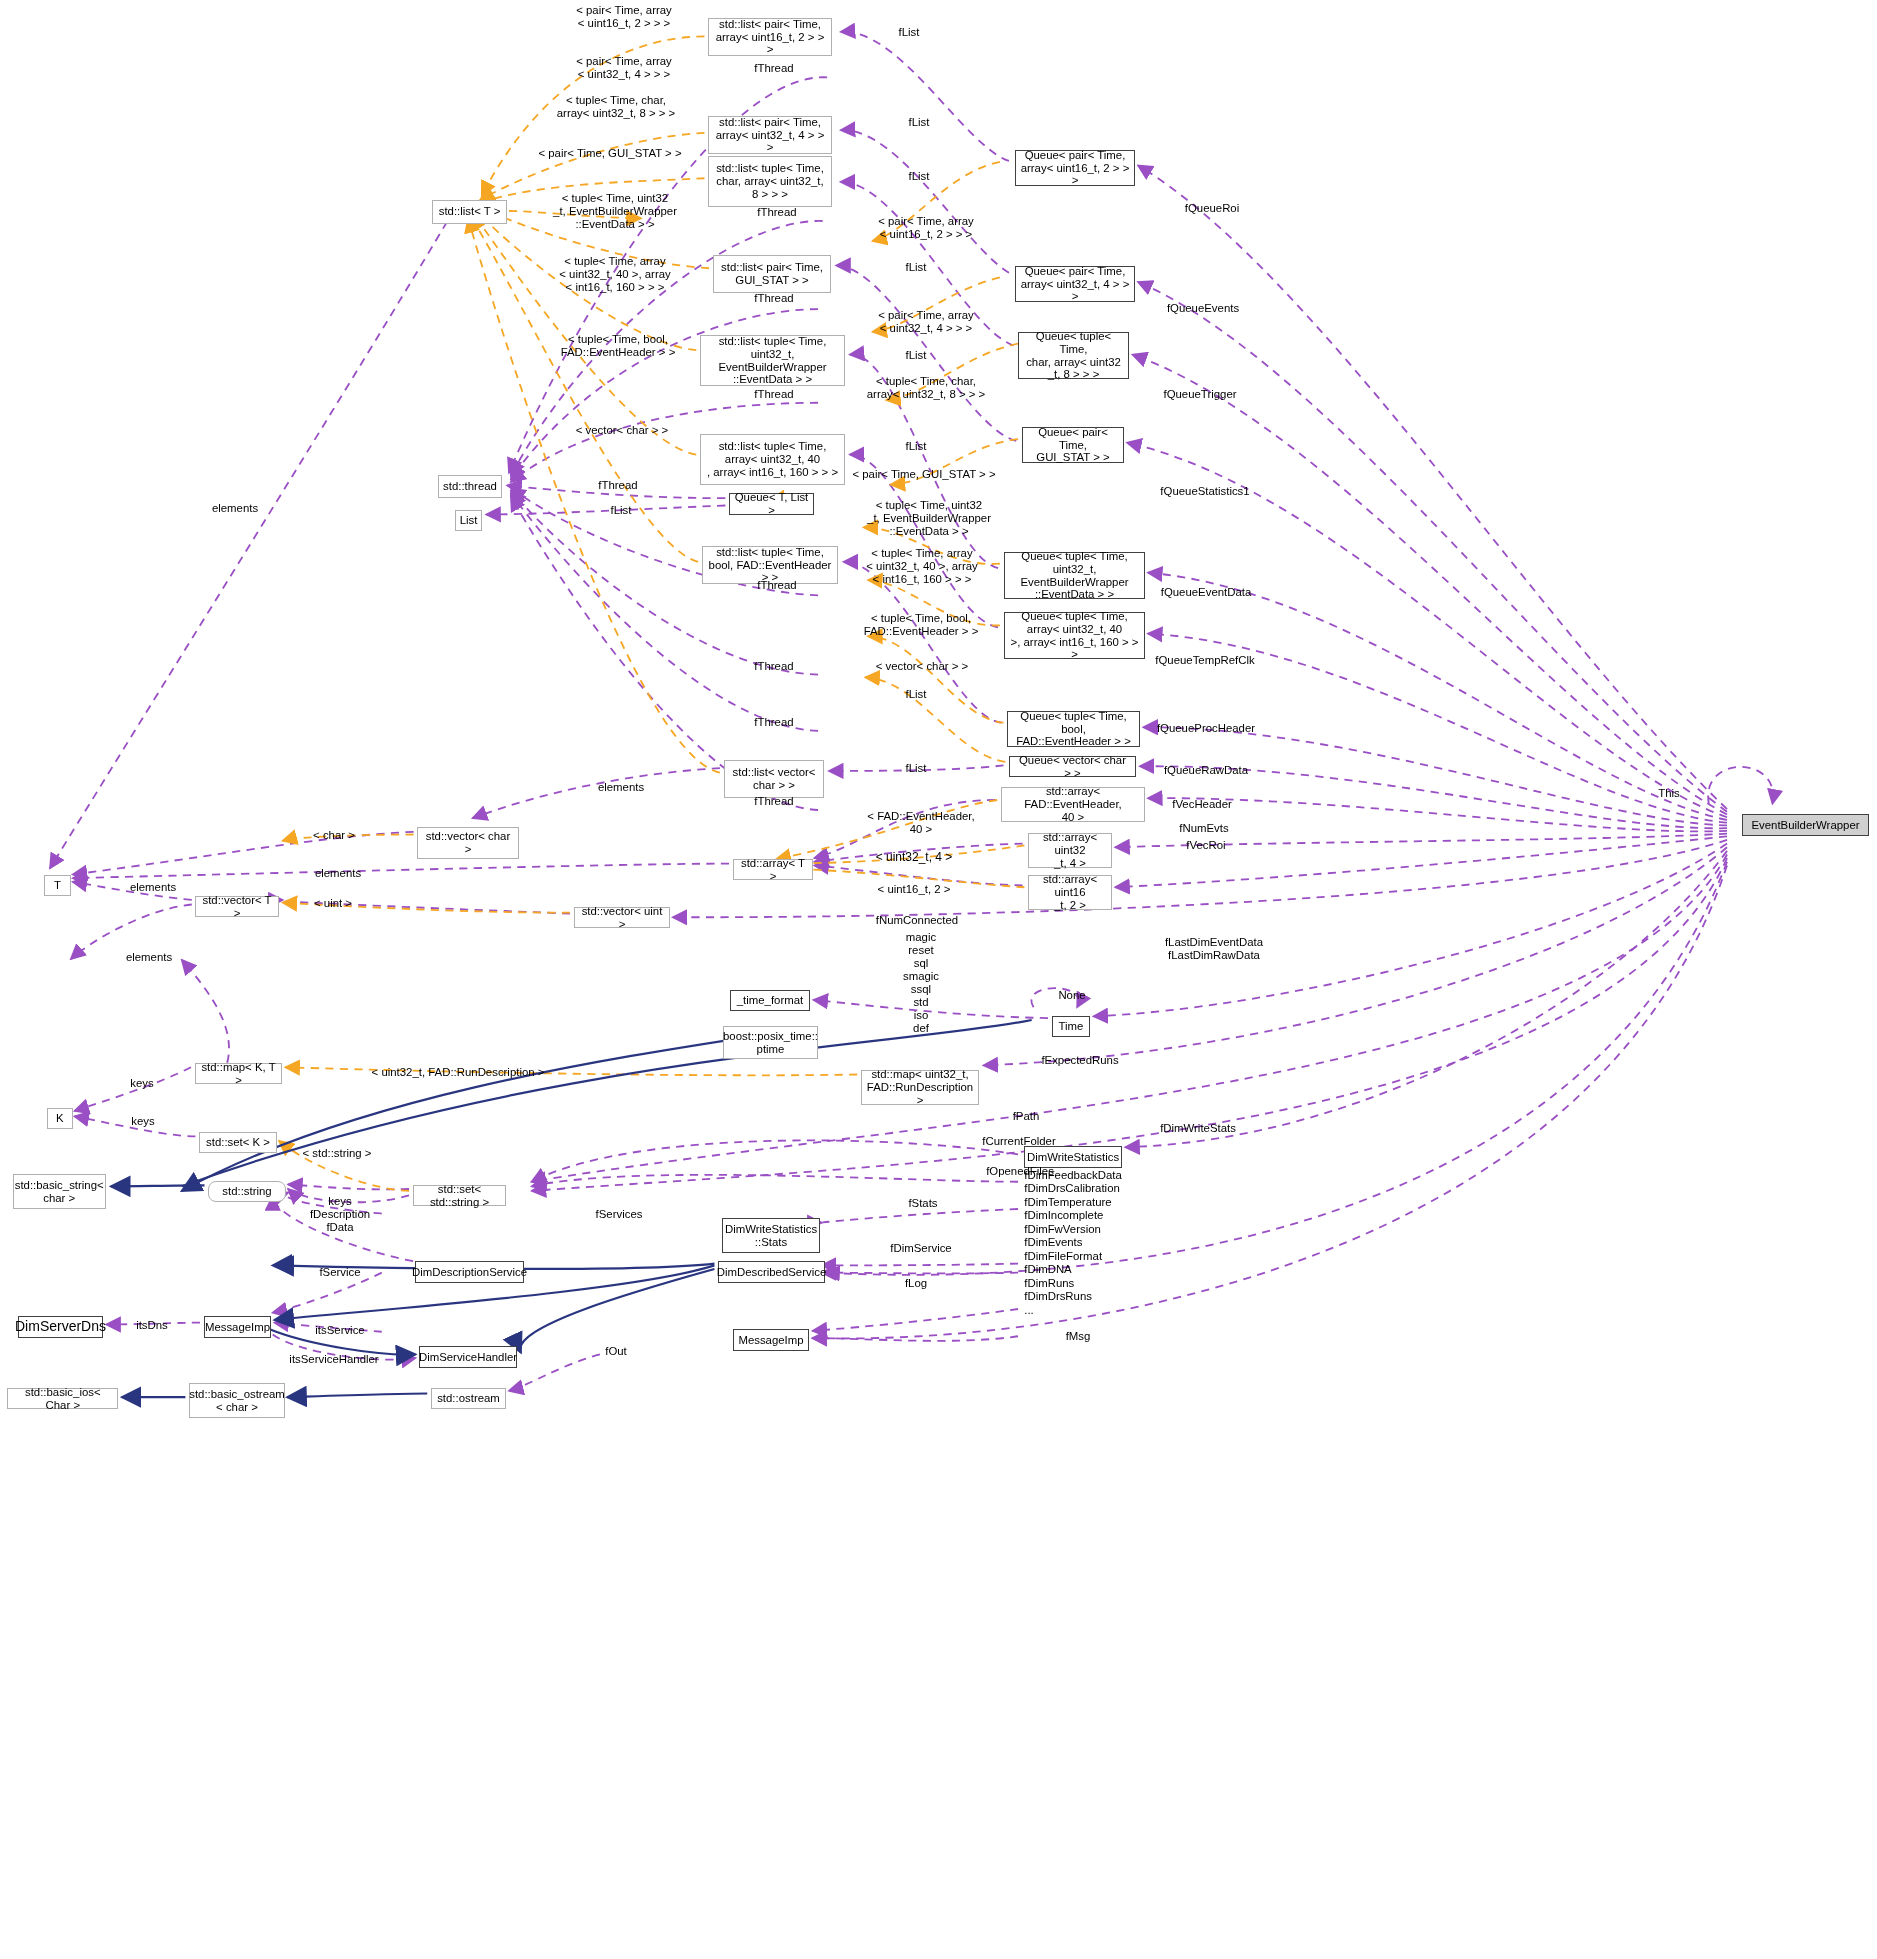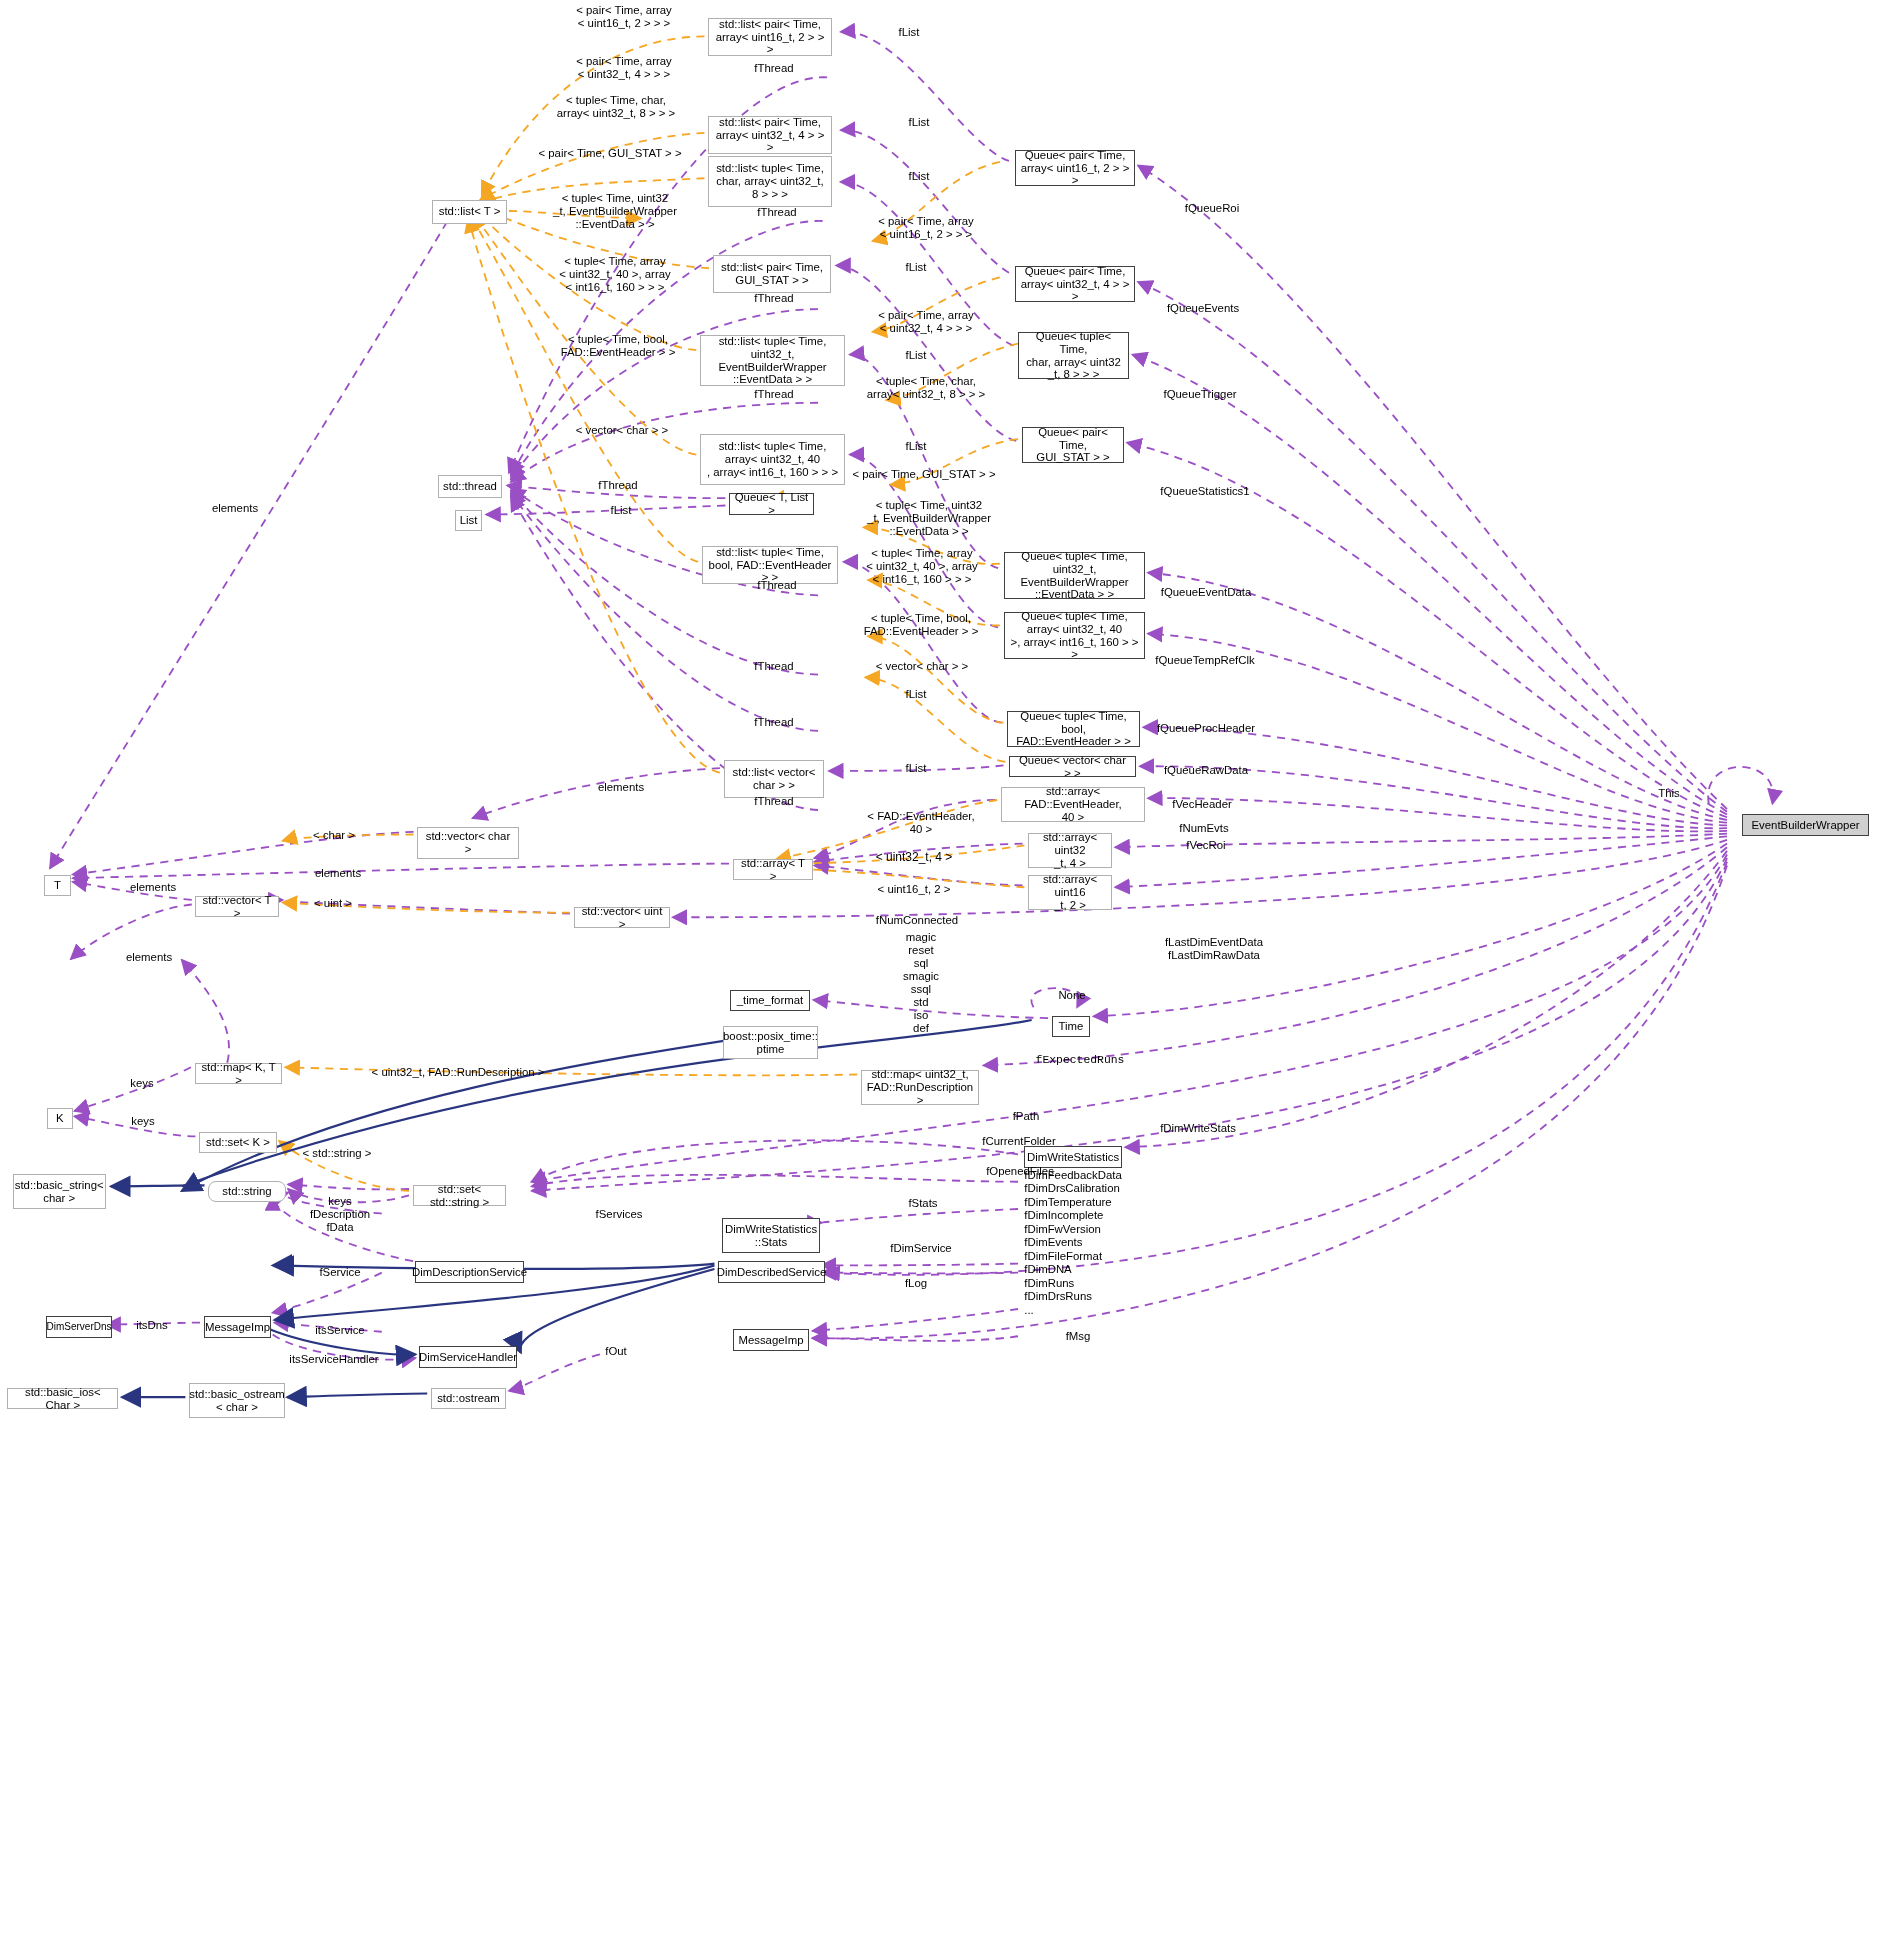--- a/index.html
+++ b/index.html
@@ -249,21 +249,21 @@
       <div class="node thin" style="left: 199px; top: 1132px; width: 78px; height: 21px; font-size: 11.4px;">std::set&lt; K &gt;</div>
       <div class="node bold" style="left: 1024px; top: 1146px; width: 98px; height: 22px; font-size: 11.4px;">DimWriteStatistics</div>
       <div class="node thin" style="left: 12.7px; top: 1174px; width: 93px; height: 35px; font-size: 11.4px;">std::basic_string&lt;
 char &gt;</div>
       <div class="node thin" style="left: 208px; top: 1181px; width: 78px; height: 21px; font-size: 11.4px; border-radius: 8px;">std::string</div>
       <div class="node thin" style="left: 413px; top: 1185px; width: 93px; height: 21px; font-size: 11.4px;">std::set&lt; std::string &gt;</div>
       <div class="node bold" style="left: 722px; top: 1218px; width: 98px; height: 35px; font-size: 11.4px;">DimWriteStatistics
 ::Stats</div>
       <div class="node bold" style="left: 415px; top: 1261px; width: 109px; height: 22px; font-size: 11.4px;">DimDescriptionService</div>
       <div class="node bold" style="left: 718px; top: 1261px; width: 107px; height: 22px; font-size: 11.4px;">DimDescribedService</div>
-      <div class="node bold" style="left: 18px; top: 1316px; width: 66px; height: 22px; font-size: 10px; margin-left: 28px;">DimServerDns</div>
+      <div class="node bold" style="left: 18px; top: 1316px; width: 85px; height: 22px; font-size: 14px;">DimServerDns</div>
       <div class="node bold" style="left: 204px; top: 1316px; width: 67px; height: 22px; font-size: 11.4px;">MessageImp</div>
       <div class="node bold" style="left: 419px; top: 1346px; width: 98px; height: 22px; font-size: 11.4px;">DimServiceHandler</div>
       <div class="node bold" style="left: 733px; top: 1329px; width: 76px; height: 22px; font-size: 11.4px;">MessageImp</div>
       <div class="node thin" style="left: 7.3px; top: 1388px; width: 111px; height: 21px; font-size: 11.4px;">std::basic_ios&lt; Char &gt;</div>
       <div class="node thin" style="left: 189px; top: 1383px; width: 96px; height: 35px; font-size: 11.4px;">std::basic_ostream
 &lt; char &gt;</div>
       <div class="node thin" style="left: 431px; top: 1388px; width: 75px; height: 21px; font-size: 11.4px;">std::ostream</div>
     </div>
   <div id="labels-layer">
       <div class="elabel" style="left: 624px; top: 17.3px; font-size: 11.4px; color: rgb(0, 0, 0);">&lt; pair&lt; Time, array
@@ -343,21 +343,21 @@
 fLastDimRawData</div>
       <div class="elabel" style="left: 921px; top: 983px; font-size: 11.4px; color: rgb(0, 0, 0);">magic
 reset
 sql
 smagic
 ssql
 std
 iso
 def</div>
       <div class="elabel" style="left: 1072px; top: 995px; font-size: 11.4px; color: rgb(0, 0, 0);">None</div>
-      <div class="elabel" style="left: 1080px; top: 1060px; font-size: 11.4px; color: rgb(0, 0, 0); font-family: Liberation Mono, monospace;">fExpectedRuns</div>
+      <div class="elabel" style="left: 1080px; top: 1060px; font-size: 11.4px; color: rgb(0, 0, 0);">fExpectedRuns</div>
       <div class="elabel" style="left: 458px; top: 1072px; font-size: 11.4px; color: rgb(0, 0, 0);">&lt; uint32_t, FAD::RunDescription &gt;</div>
       <div class="elabel" style="left: 142px; top: 1083px; font-size: 11.4px; color: rgb(0, 0, 0);">keys</div>
       <div class="elabel" style="left: 149px; top: 957px; font-size: 11.4px; color: rgb(0, 0, 0);">elements</div>
       <div class="elabel" style="left: 1026px; top: 1116px; font-size: 11.4px; color: rgb(0, 0, 0);">fPath</div>
       <div class="elabel" style="left: 143px; top: 1121px; font-size: 11.4px; color: rgb(0, 0, 0);">keys</div>
       <div class="elabel" style="left: 1019px; top: 1141px; font-size: 11.4px; color: rgb(0, 0, 0);">fCurrentFolder</div>
       <div class="elabel" style="left: 1198px; top: 1128px; font-size: 11.4px; color: rgb(0, 0, 0);">fDimWriteStats</div>
       <div class="elabel" style="left: 337px; top: 1153px; font-size: 11.4px; color: rgb(0, 0, 0);">&lt; std::string &gt;</div>
       <div class="elabel" style="left: 1020px; top: 1171px; font-size: 11.4px; color: rgb(0, 0, 0);">fOpenedFiles</div>
       <div class="elabel" style="left: 340px; top: 1214px; font-size: 11.4px; color: rgb(0, 0, 0);">keys

